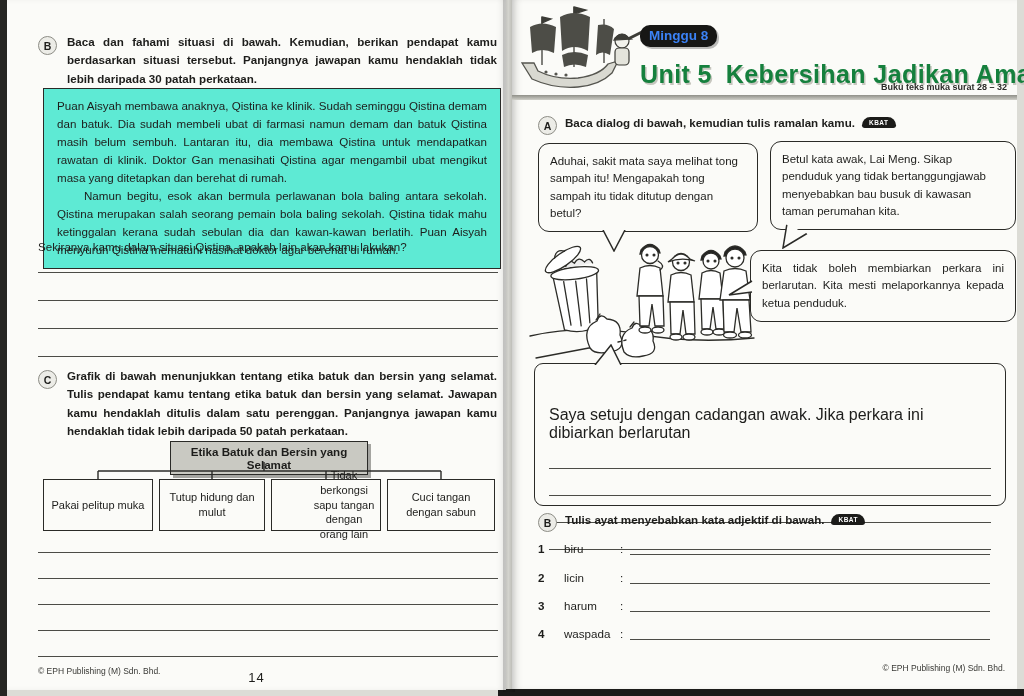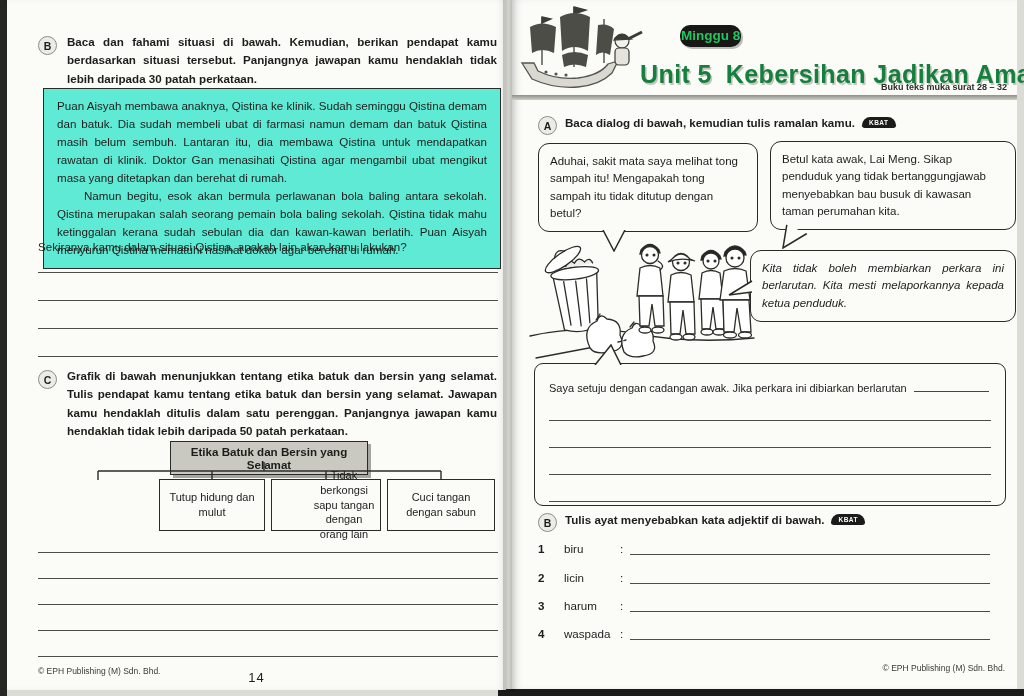--- a/index.html
+++ b/index.html
@@ -30,40 +30,40 @@
   .diag-title{position:absolute;left:163px;top:441px;width:188px;background:#c9c9c2;
     border:1.5px solid #2a2a27;box-shadow:3px 3px 0 rgba(60,60,55,.45);
     font-size:11.6px;font-weight:bold;text-align:center;padding:3px 4px;}
   .diag-box{position:absolute;top:479px;height:52px;background:#fbfbf8;border:1.5px solid #2a2a27;
     display:flex;align-items:center;justify-content:center;text-align:center;
     font-size:11px;line-height:1.35;padding:3px 5px;box-sizing:border-box;}
   .foot{position:absolute;font-size:8.5px;color:#3a3a36;}
   .pagenum{position:absolute;width:100%;text-align:center;font-size:13px;letter-spacing:1px;}
 
   
-  .week-badge{position:absolute;left:128px;top:25px;background:#171715;color:#22c55e;
-    font-size:13.5px;font-weight:bold;padding:3px 1px 4px;border-radius:10px;
-    box-shadow:2px 2px 0 rgba(0,0,0,.25);margin-left:40px;}
+  .week-badge{position:absolute;left:128px;top:25px;background:#171715;color:#3b82f6;
+    font-size:13.5px;font-weight:bold;padding:3px 9px 4px;border-radius:10px;
+    box-shadow:2px 2px 0 rgba(0,0,0,.25);}
   .unit-title{position:absolute;left:128px;top:60px;font-size:25px;font-weight:bold;
     letter-spacing:.4px;color:#15803d;text-shadow:1.5px 1.5px 0 #c6c6be;white-space:nowrap;}
   .unit-title .gap{display:inline-block;width:14px;}
   .book-ref{position:absolute;right:10px;top:82px;font-size:9px;font-weight:bold;color:#2c2c29;}
   .head-rule{position:absolute;left:0;top:95px;width:505px;height:5px;
     background:linear-gradient(#8f8f88,#cfcfc8);}
 
   .kbat{display:inline-block;vertical-align:2px;margin-left:7px;background:#1b1b19;color:#fff;
     font-size:6.5px;font-weight:bold;line-height:1.2;padding:2px 7px 1px;
     border-radius:9px 9px 3px 3px;letter-spacing:.5px;}
 
   .bubble{position:absolute;background:#fbfbf8;border:1.5px solid #2a2a27;border-radius:11px;
     font-size:11.5px;line-height:1.5;padding:9px 11px;}
   .tail{position:absolute;}
   .answer-box{position:absolute;left:22px;top:363px;width:442px;height:128px;
     border:1.5px solid #2a2a27;border-radius:9px;background:#fbfbf8;padding:13px 14px 0;}
-  .prompt-row{display:flex;align-items:flex-end;font-size:11px;}
+  .prompt-row{display:flex;align-items:flex-start;font-size:16px;margin-top:29px;}
   .prompt-row .fill{flex:1;border-bottom:1.4px solid #444;margin:0 2px 2px 7px;height:14px;}
   .ans-line{border-top:1.4px solid #4c4c47;margin-top:26px;}
 
   .adj-row{position:absolute;left:26px;width:452px;display:flex;align-items:flex-end;font-size:11.6px;}
   .adj-num{width:26px;font-weight:bold;}
   .adj-word{width:56px;}
   .adj-colon{width:10px;}
   .adj-line{flex:1;border-bottom:1.4px solid #4c4c47;height:14px;}
 </style>
 </head>
@@ -98,20 +98,21 @@
     <g stroke="#2a2a27" stroke-width="1.4" fill="none">
       <line x1="226" y1="0" x2="226" y2="9"></line>
       <line x1="60" y1="9" x2="403" y2="9"></line>
       <line x1="60" y1="9" x2="60" y2="18"></line>
       <line x1="174" y1="9" x2="174" y2="18"></line>
       <line x1="288" y1="9" x2="288" y2="18"></line>
       <line x1="403" y1="9" x2="403" y2="18"></line>
     </g>
   </svg>
 
+  <div class="diag-box" style="left:36px;width:110px;">Pakai pelitup muka</div>
   <div class="diag-box" style="left:152px;width:106px;">Tutup hidung dan mulut</div>
   <div class="diag-box" style="left:264px;width:110px;padding-left:41px;">Tidak berkongsi sapu tangan dengan orang lain</div>
   <div class="diag-box" style="left:380px;width:108px;">Cuci tangan dengan sabun</div>
 
   <div class="wline" style="left:31px;top:552px;width:460px;"></div>
   <div class="wline" style="left:31px;top:578px;width:460px;"></div>
   <div class="wline" style="left:31px;top:604px;width:460px;"></div>
   <div class="wline" style="left:31px;top:630px;width:460px;"></div>
   <div class="wline" style="left:31px;top:656px;width:460px;"></div>
 
@@ -228,21 +229,21 @@
         <circle cx="206" cy="44" r="0.9" fill="#222"></circle>
           <circle cx="213" cy="44" r="0.9" fill="#222"></circle>
         <path d="M198,57 q11,-5 22,0 l4,29 h-30 z" fill="#fff"></path>
         <path d="M197,86 h26 l2,32 h-10 l-4,-24 l-3,24 h-10 z" fill="#fff"></path>
         <ellipse cx="204" cy="121" rx="6.5" ry="3" fill="#fff"></ellipse>
         <ellipse cx="219" cy="121" rx="6.5" ry="3" fill="#fff"></ellipse>
       </g>
     </g>
   </svg>
 
-  <div class="bubble" style="left:238px;top:250px;width:242px;text-align:justify;font-style:italic;"><span>Kita tidak boleh membiarkan perkara ini berlarutan. Kita mesti melaporkannya kepada ketua penduduk.</span>
+  <div class="bubble" style="left:238px;top:250px;width:242px;text-align:justify;"><span>Kita tidak boleh membiarkan perkara ini berlarutan. Kita mesti melaporkannya kepada ketua penduduk.</span>
     <svg class="tail" style="left:-23px;top:28px;" width="25" height="20">
       <path d="M24,2 L1,16 L24,13" fill="#fbfbf8" stroke="#2a2a27" stroke-width="1.5"></path>
     </svg>
   </div>
 
   <div class="answer-box">
     <svg class="tail" style="left:58px;top:-20px;" width="30" height="21">
       <path d="M2,21 L18,1 L28,21" fill="#fbfbf8" stroke="#2a2a27" stroke-width="1.5"></path>
     </svg>
     <div class="prompt-row">

